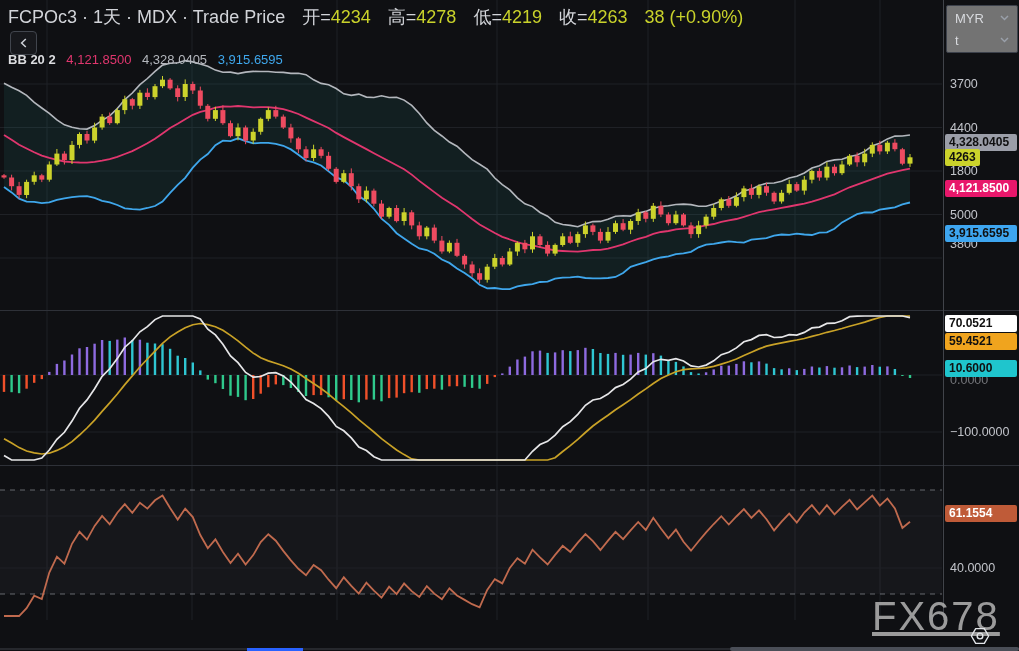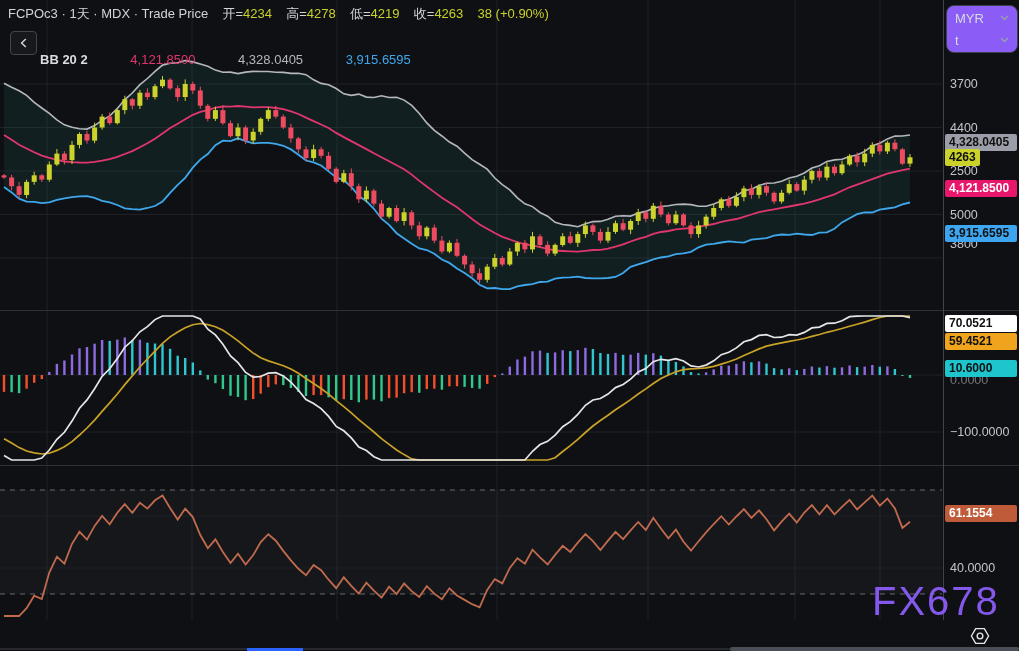--- a/index.html
+++ b/index.html
@@ -1,54 +1,54 @@
 <!DOCTYPE html>
 <html style="--bg: #0f1013; --axis-bg: #141519; --grid: #1f2126; --separator: #2e3138; --axis-border: #41444a; --text-primary: #d7d9dd; --text-axis: #c2c4ca; --accent-yellow: #c9d22b; --candle-up: #ccd32c; --candle-down: #ee4b60; --bb-upper: #b4b7bd; --bb-mid: #e0366e; --bb-lower: #3fa7ec; --bb-fill: rgba(46,166,160,0.10); --macd-line: #e6e6e8; --macd-signal: #c9a227; --hist-up-grow: #8e6ae0; --hist-up-fall: #2fc6d2; --hist-dn-grow: #2fc98c; --hist-dn-fall: #f0502a; --rsi-line: #c06a4e; --rsi-band-line: #babdc4; --scroll-blue: #2962ff; --scroll-thumb: #4a4e57; --tag-gray-bg: #9b9ea8; --tag-yellow-bg: #cbd32b; --tag-pink-bg: #e8176b; --tag-blue-bg: #3ea6f0; --tag-amber-bg: #f0a41e; --tag-cyan-bg: #1fc5cd; --tag-rust-bg: #bf5b38;"><head>
 <meta charset="utf-8">
 <style>
   html,body{margin:0;padding:0;background:#000;}
   .app{position:relative;width:1019px;height:651px;background:var(--bg);overflow:hidden;
        font-family:"Liberation Sans","DejaVu Sans",sans-serif;color:var(--text-primary);}
   #chart-svg{position:absolute;left:0;top:0;z-index:1;}
   .sep{position:absolute;left:0;width:1019px;height:1px;background:var(--separator);z-index:2;}
-  .header{position:absolute;left:8px;top:5px;font-size:13px;white-space:nowrap;z-index:4;}
+  .header{position:absolute;left:8px;top:5px;font-size:18px;white-space:nowrap;z-index:4;}
   .header .lbl{color:#d2d4d9;} .header .val{color:var(--accent-yellow);}
   .header .gap{display:inline-block;width:7px;}
   .back{position:absolute;left:10px;top:31px;width:25px;height:22px;background:#17181c;
         border:1px solid #41454d;border-radius:4px;display:flex;align-items:center;justify-content:center;
         cursor:pointer;z-index:4;}
   .legend{position:absolute;left:8px;font-size:13px;white-space:nowrap;z-index:4;}
   .legend .t{color:#dcdde0;font-weight:600;}
-  .legend span{margin-right:7px;margin-left:32px;}
+  .legend span{margin-right:7px;}
   .legend-bb{top:52px;} .legend-macd{top:315px;} .legend-rsi{top:473px;}
   .c-pink{color:var(--bb-mid);} .c-gray{color:var(--bb-upper);} .c-blue{color:var(--bb-lower);}
   .c-cyan{color:var(--hist-up-fall);} .c-white{color:#eceef0;font-weight:700;} .c-amber{color:#d8a019;}
   .c-rust{color:var(--rsi-line);}
   .right-axis{position:absolute;left:943px;top:0;width:76px;height:620px;z-index:3;
               border-left:1px solid var(--axis-border);background:transparent;cursor:ns-resize;}
   .tick{position:absolute;left:6px;height:16px;line-height:16px;font-size:12.5px;color:var(--text-axis);}
   .tick.faint{opacity:.55;}
   .tag{position:absolute;left:1px;min-width:64px;height:17px;line-height:17px;padding:0 4px;
        font-size:12px;font-weight:700;border-radius:2px;color:#101010;z-index:4;}
   .tag.narrow{min-width:0;}
   .tag-gray{background:var(--tag-gray-bg);} .tag-yellow{background:var(--tag-yellow-bg);}
   .tag-pink{background:var(--tag-pink-bg);color:#fff;} .tag-blue{background:var(--tag-blue-bg);}
   .tag-white{background:#ffffff;} .tag-amber{background:var(--tag-amber-bg);}
   .tag-cyan{background:var(--tag-cyan-bg);} .tag-rust{background:var(--tag-rust-bg);color:#fff;}
   .time-axis{position:absolute;left:0;top:620px;width:1019px;height:31px;background:var(--axis-bg);
              border-top:1px solid var(--separator);z-index:2;cursor:ew-resize;}
   .tlabel{position:absolute;top:7px;transform:translateX(-50%);font-size:13px;font-weight:600;color:#cdcfd4;}
   .vtick{position:absolute;top:0;width:1px;height:4px;background:#4a4d53;}
-  .dropdown{position:absolute;left:946px;top:5px;width:70px;height:46px;background:#8b5cf6;
-            border:1px solid #3c414b;border-radius:8px;z-index:7;display:flex;flex-direction:column;
+  .dropdown{position:absolute;left:946px;top:5px;width:70px;height:46px;background:#737373;
+            border:1px solid #3c414b;border-radius:2px;z-index:7;display:flex;flex-direction:column;
             justify-content:space-evenly;}
   .drow{display:flex;align-items:center;justify-content:space-between;padding:0 8px;height:20px;
         font-size:13px;color:#d8dade;cursor:pointer;}
-  .watermark{position:absolute;left:872px;top:579px;font-size:40px;letter-spacing:2px;color:#8b5cf6;
-             opacity:.95;z-index:6;}
+  .watermark{position:absolute;left:872px;top:594px;font-size:40px;letter-spacing:2px;color:#a3a3a3;
+             opacity:.95;z-index:6;text-decoration:underline;}
   .hexbtn{position:absolute;left:969px;top:625px;width:22px;height:22px;z-index:7;cursor:pointer;
           display:flex;align-items:center;justify-content:center;}
   .scroll-track{position:absolute;left:0;top:648px;width:1019px;height:2px;background:#26282d;z-index:5;}
   .scroll-thumb{position:absolute;left:730px;top:647px;width:289px;height:4px;background:var(--scroll-thumb);
                 border-radius:2px;z-index:6;cursor:grab;}
   .scroll-blue{position:absolute;left:247px;top:648px;width:56px;height:3px;background:var(--scroll-blue);z-index:6;}
 </style>
 </head>
 <body>
 
@@ -501,21 +501,21 @@
     <span class="c-pink">4,121.8500</span>
     <span class="c-gray">4,328.0405</span>
     <span class="c-blue">3,915.6595</span>
   </div>
 
 
 
   <div class="right-axis" id="right-axis">
       <div class="tick" style="top: 76px;">3700</div>
       <div class="tick" style="top: 119.5px;">4400</div>
-      <div class="tick" style="top: 163px;">2500</div>
+      <div class="tick" style="top: 163px;">1800</div>
       <div class="tick" style="top: 206.5px;">5000</div>
       <div class="tick" style="top: 236px;">3800</div>
       <div class="tick faint" style="top: 372px;">0.0000</div>
       <div class="tick" style="top: 424px;">−100.0000</div>
       <div class="tick" style="top: 560px;">40.0000</div>
       <div class="tag tag-gray" style="top: 133.5px;">4,328.0405</div>
       <div class="tag tag-yellow narrow" style="top: 148.5px;">4263</div>
       <div class="tag tag-pink" style="top: 179.5px;">4,121.8500</div>
       <div class="tag tag-blue" style="top: 224.5px;">3,915.6595</div>
       <div class="tag tag-white" style="top: 314.5px;">70.0521</div>

